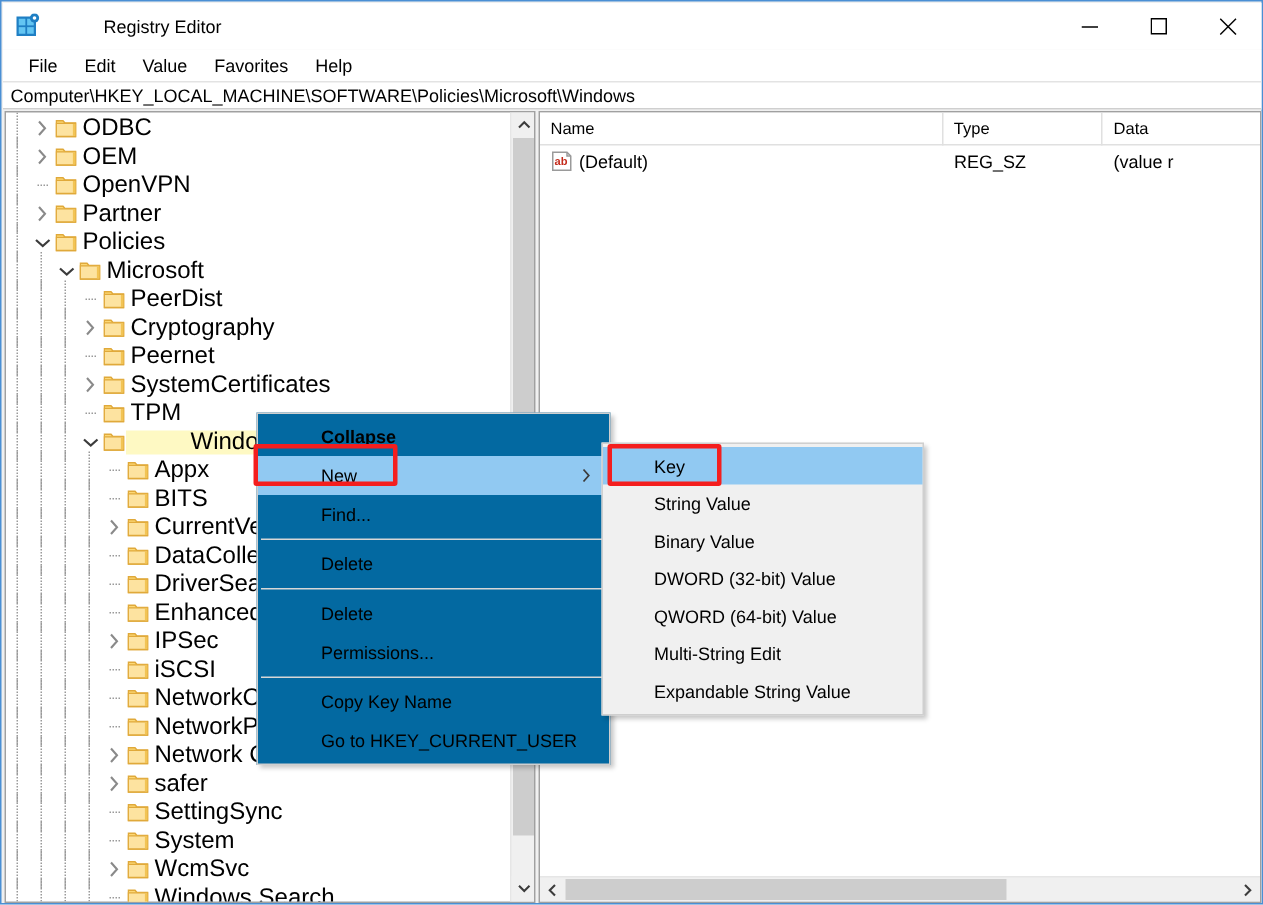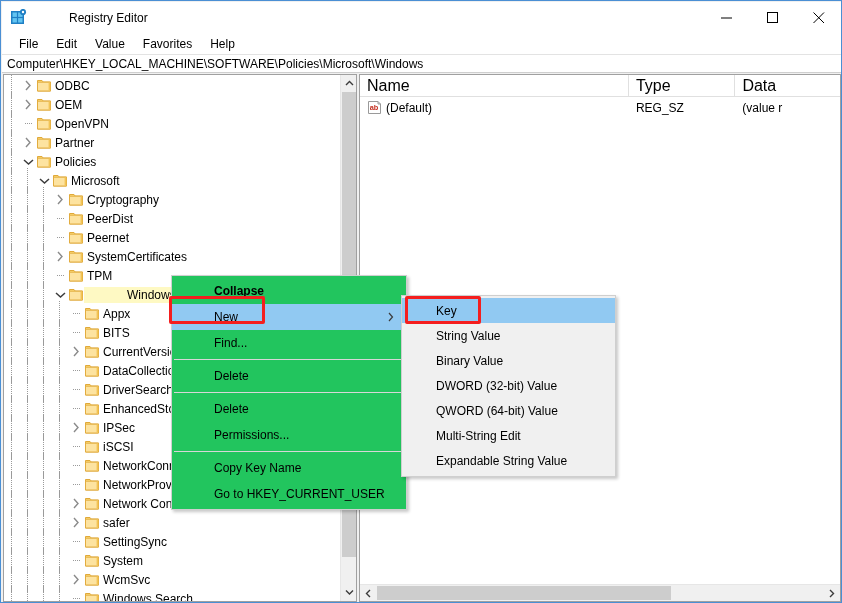--- a/index.html
+++ b/index.html
@@ -167,21 +167,21 @@
     display: flex;
     align-items: center;
     justify-content: center;
   }
   .folder svg { display: block; }
   .tree-label-box {
     display: flex;
     align-items: center;
     height: 16px;
     padding: 0 3px 0 3px;
-    font-size: 12px;
+    font-size: 16px;
     color: #000;
   }
 
   
   #tree-vscroll {
     position: absolute;
     right: 0px; top: 0px;
     width: 16px; height: 526px;
     background: #f0f0f0;
     border-left: 1px solid #e6e6e6;
@@ -217,21 +217,21 @@
     display: flex;
     height: 22px;
     background: #ffffff;
     border-bottom: 1px solid #e0e0e0;
     box-sizing: border-box;
   }
   .col-head {
     display: flex;
     align-items: center;
     padding-left: 7px;
-    font-size: 16px;
+    font-size: 11px;
     color: #000;
     border-right: 1px solid #e0e0e0;
     box-sizing: border-box;
     height: 22px;
     white-space: nowrap;
   }
   .col-name { width: 310px; }
   .col-type { width: 122px; }
   .col-data { width: 120px; border-right: none; }
 
@@ -282,21 +282,21 @@
     background: #cdcdcd;
     flex: 0 0 auto;
   }
   .hsb-track { flex: 1 1 auto; height: 16px; }
 
   
   #ctx-menu {
     position: absolute;
     left: 170px; top: 274px;
     width: 236px;
-    background: #22c55e;
+    background: #0369a1;
     border: 1px solid #cfcfcf;
     box-shadow: 2px 2px 3px rgba(0,0,0,0.22);
     padding: 2px 0 2px 0;
     box-sizing: border-box;
     z-index: 40;
   }
   .ctx-item {
     height: 26px;
     display: flex;
     align-items: center;
@@ -503,49 +503,49 @@
                 <path d="M0.5,3.2 L13.5,3.2 L13.5,12 L0.5,12 Z" fill="#fde3a0" stroke="#e0a93a" stroke-width="0.9"></path>
                 <rect x="11.6" y="3.6" width="1.7" height="8" fill="#f2c455"></rect>
               </svg>
             </span>
             <span class="tree-label-box">Microsoft</span>
           </div>
           <div class="tree-row">
             <span class="indent v" style="width:16px"></span>
             <span class="indent v" style="width:16px"></span>
             <span class="indent v" style="width:16px"></span>
+            <span class="dotline">
+              <i></i>
+            </span>
+            <span class="folder">
+              <svg width="14" height="13" viewBox="0 0 14 13">
+                <path d="M0.5,1.5 L5,1.5 L6.3,3 L13.5,3 L13.5,12 L0.5,12 Z" fill="#fcd875" stroke="#e0a93a" stroke-width="1"></path>
+                <path d="M0.5,3.2 L13.5,3.2 L13.5,12 L0.5,12 Z" fill="#fde3a0" stroke="#e0a93a" stroke-width="0.9"></path>
+                <rect x="11.6" y="3.6" width="1.7" height="8" fill="#f2c455"></rect>
+              </svg>
+            </span>
+            <span class="tree-label-box">PeerDist</span>
+          </div>
+          <div class="tree-row">
+            <span class="indent v" style="width:16px"></span>
+            <span class="indent v" style="width:16px"></span>
+            <span class="indent v" style="width:16px"></span>
             <span class="twisty">
               <svg width="8" height="11" viewBox="0 0 8 11">
                 <polyline points="2,1 6,5.5 2,10" fill="none" stroke="#8a8a8a" stroke-width="1.4"></polyline>
               </svg>
             </span>
             <span class="folder">
               <svg width="14" height="13" viewBox="0 0 14 13">
                 <path d="M0.5,1.5 L5,1.5 L6.3,3 L13.5,3 L13.5,12 L0.5,12 Z" fill="#fcd875" stroke="#e0a93a" stroke-width="1"></path>
                 <path d="M0.5,3.2 L13.5,3.2 L13.5,12 L0.5,12 Z" fill="#fde3a0" stroke="#e0a93a" stroke-width="0.9"></path>
                 <rect x="11.6" y="3.6" width="1.7" height="8" fill="#f2c455"></rect>
               </svg>
             </span>
             <span class="tree-label-box">Cryptography</span>
-          </div>
-          <div class="tree-row">
-            <span class="indent v" style="width:16px"></span>
-            <span class="indent v" style="width:16px"></span>
-            <span class="indent v" style="width:16px"></span>
-            <span class="dotline">
-              <i></i>
-            </span>
-            <span class="folder">
-              <svg width="14" height="13" viewBox="0 0 14 13">
-                <path d="M0.5,1.5 L5,1.5 L6.3,3 L13.5,3 L13.5,12 L0.5,12 Z" fill="#fcd875" stroke="#e0a93a" stroke-width="1"></path>
-                <path d="M0.5,3.2 L13.5,3.2 L13.5,12 L0.5,12 Z" fill="#fde3a0" stroke="#e0a93a" stroke-width="0.9"></path>
-                <rect x="11.6" y="3.6" width="1.7" height="8" fill="#f2c455"></rect>
-              </svg>
-            </span>
-            <span class="tree-label-box">PeerDist</span>
           </div>
           <div class="tree-row">
             <span class="indent v" style="width:16px"></span>
             <span class="indent v" style="width:16px"></span>
             <span class="indent v" style="width:16px"></span>
             <span class="dotline">
               <i></i>
             </span>
             <span class="folder">
               <svg width="14" height="13" viewBox="0 0 14 13">

